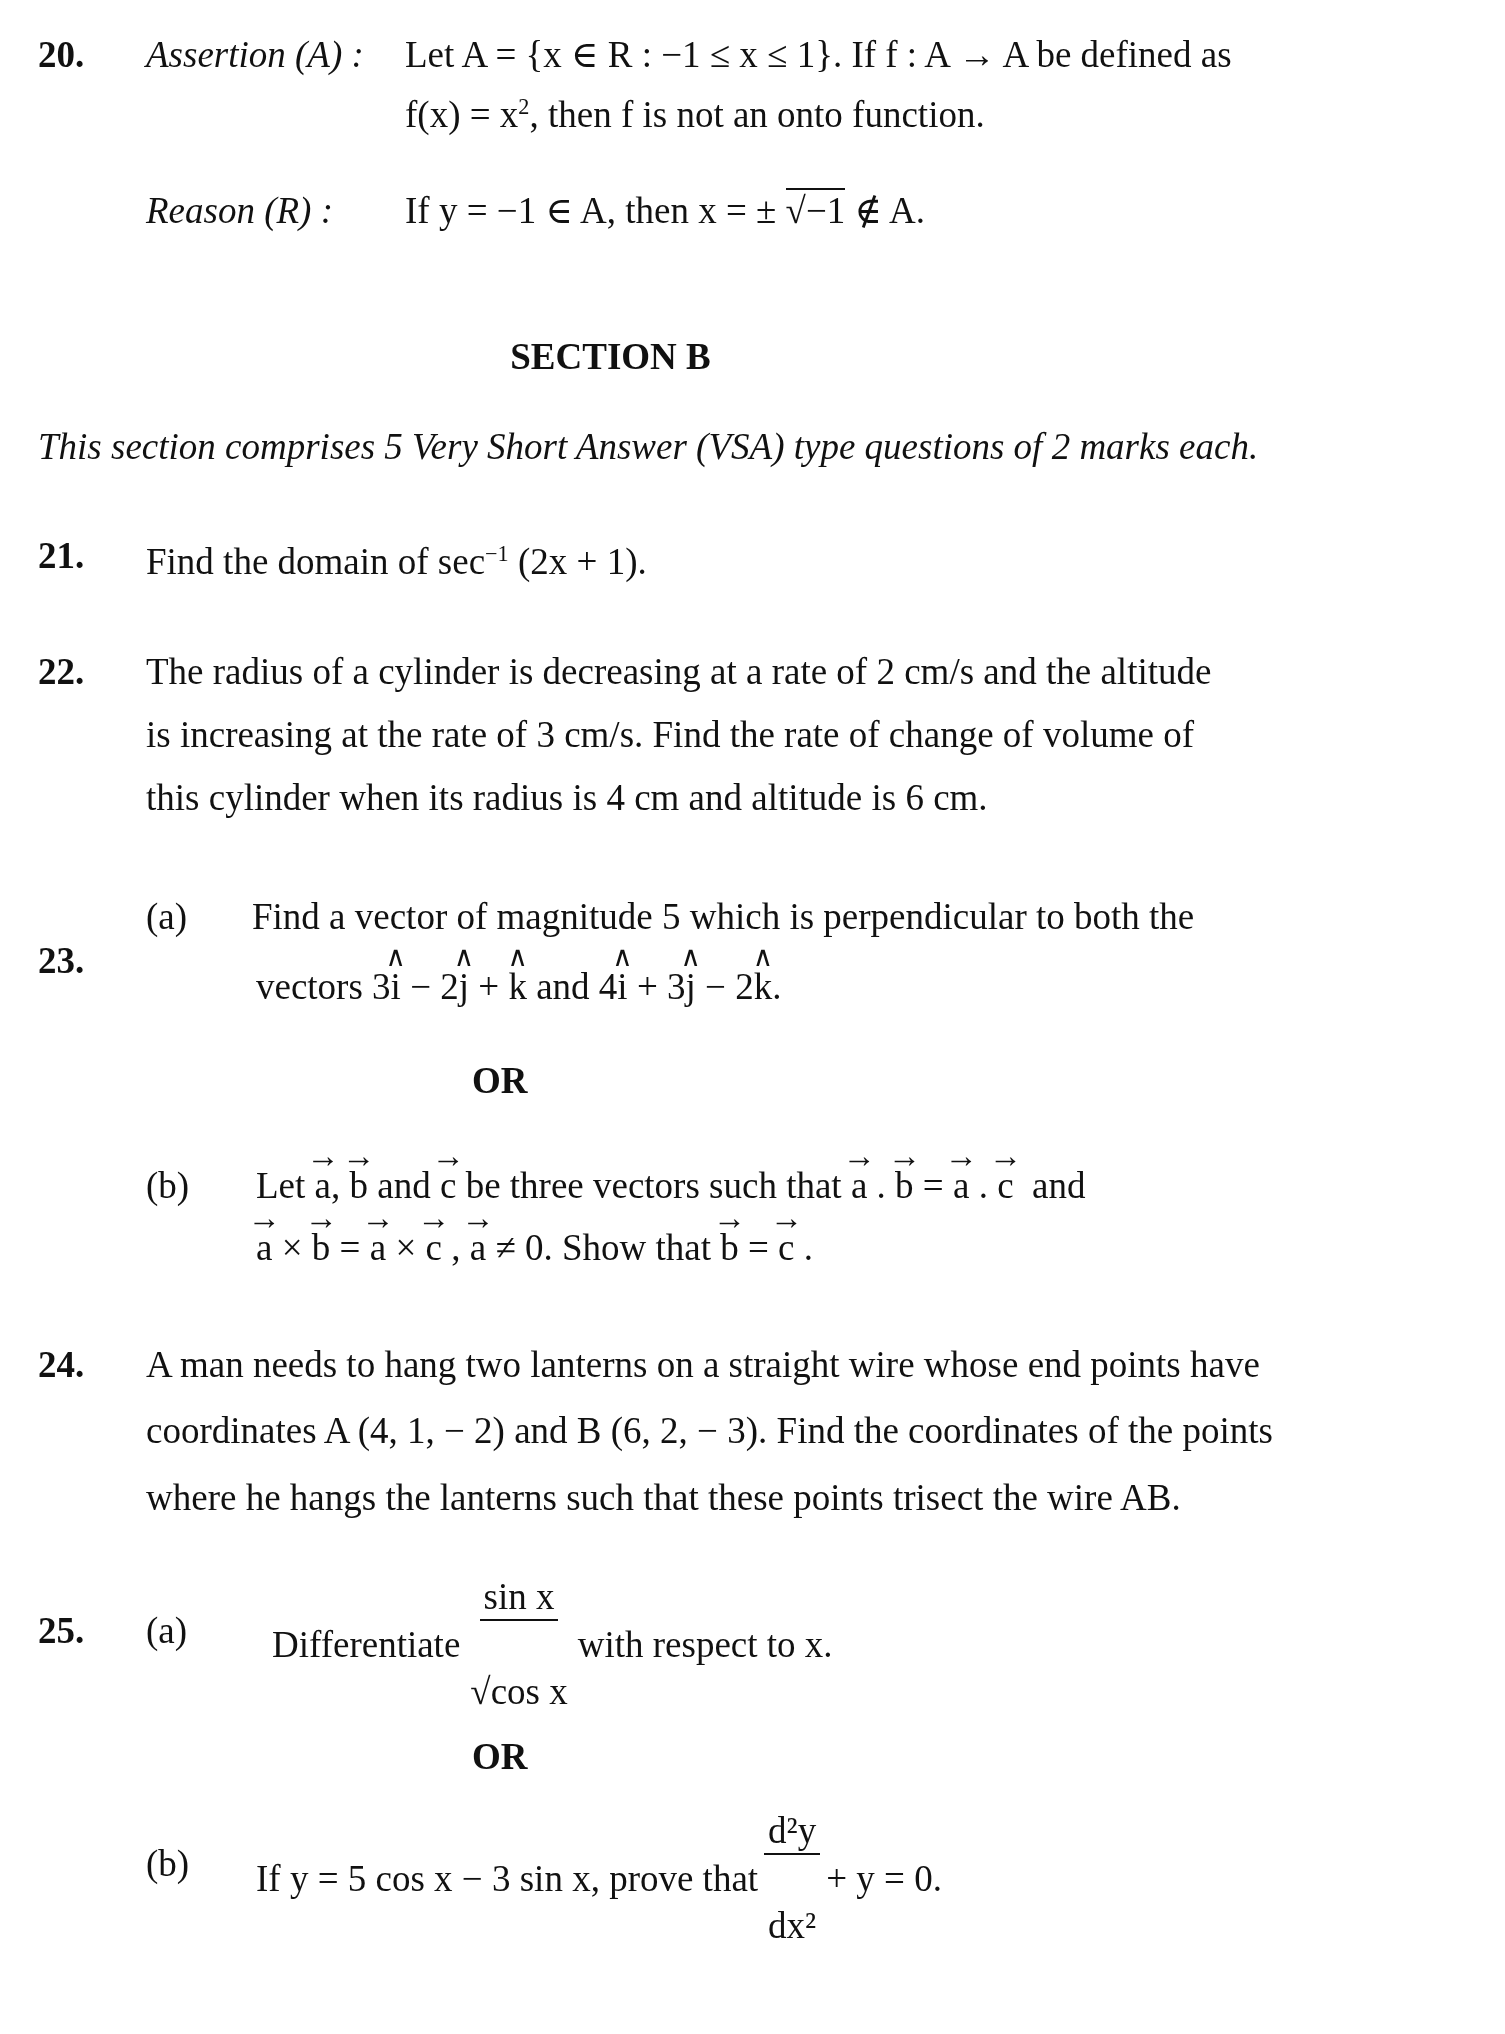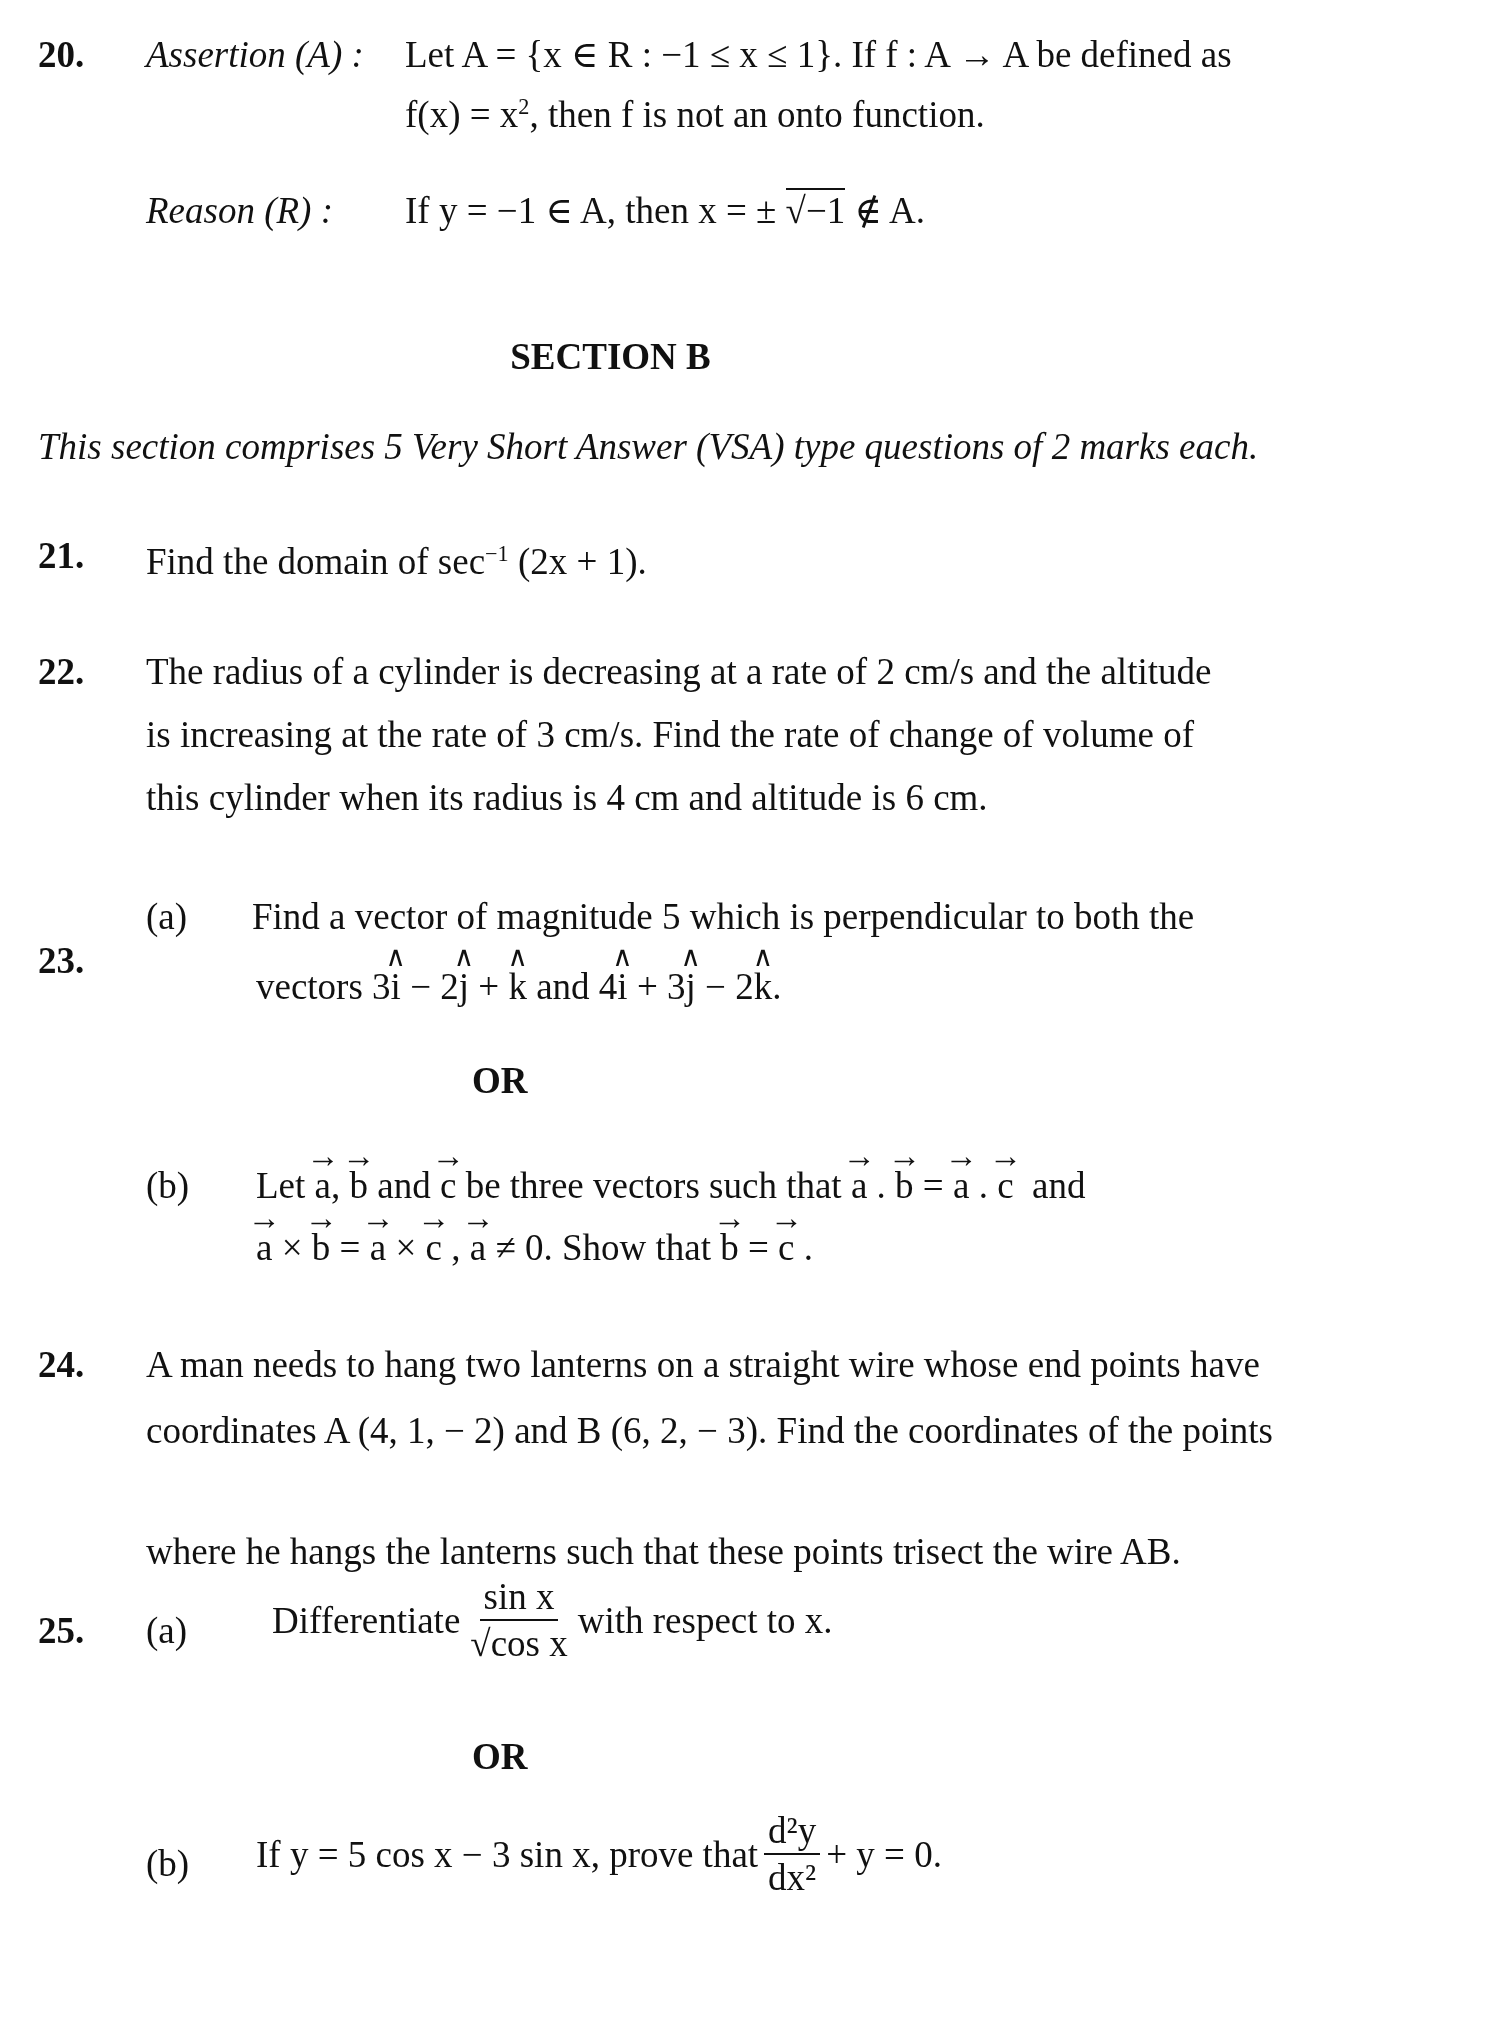--- a/index.html
+++ b/index.html
@@ -6,21 +6,21 @@
   body { width:1505px; height:2034px; position:relative; overflow:hidden;
          font-family:"Liberation Serif","DejaVu Serif",serif; color:#111; font-size:37px; }
   .abs { position:absolute; white-space:nowrap; line-height:1; }
   .qnum { font-weight:bold; left:38px;text-align:right; }
   .it { font-style:italic; }
   .b { font-weight:bold; }
   .vec { position:relative; display:inline-block; }
   .vec::before { content:"\2192"; position:absolute; top:-0.85em; left:50%; transform:translateX(-50%); font-size:0.9em; }
   .hat { position:relative; display:inline-block; }
   .hat::before { content:"\2227"; position:absolute; top:-0.9em; left:50%; transform:translateX(-50%); font-size:0.75em; }
-  .frac { display:inline-flex; flex-direction:column; align-items:center; vertical-align:middle; margin:0 6px; }
+  .frac { display:inline-flex; flex-direction:column; align-items:center; vertical-align:middle; margin:0 6px;gap:48px; }
   .frac .num { border-bottom:2px solid #111; padding:0 4px 4px; }
   .frac .den { padding:4px 4px 0; }
   sup { font-size:0.6em; }
 </style>
 </head>
 <body>
 
 <div class="abs qnum" style="top:36px;">20.</div>
 <div class="abs it" style="left:146px; top:36px;">Assertion (A) :</div>
 <div class="abs" style="left:405px; top:36px;">Let A = {x ∈ R : −1 ≤ x ≤ 1}. If f : A → A be defined as</div>
@@ -44,21 +44,21 @@
 <div class="abs" style="left:252px; top:898px;">Find a vector of magnitude 5 which is perpendicular to both the</div>
 <div class="abs" style="left:256px; top:968px;"><span>vectors </span><span>3</span><span class="hat">i</span><span> − 2</span><span class="hat">j</span><span> + </span><span class="hat">k</span><span> and </span><span>4</span><span class="hat">i</span><span> + 3</span><span class="hat">j</span><span> − 2</span><span class="hat">k</span><span>.</span></div>
 <div class="abs b" style="left:472px; top:1062px;">OR</div>
 <div class="abs" style="left:146px; top:1167px;">(b)</div>
 <div class="abs" style="left:256px; top:1167px;"><span>Let </span><span class="vec">a</span>, <span class="vec">b</span><span> and </span><span class="vec">c</span><span> be three vectors such that </span><span class="vec">a</span> . <span class="vec">b</span> = <span class="vec">a</span> . <span class="vec">c</span>&nbsp;&nbsp;<span>and</span></div>
 <div class="abs" style="left:256px; top:1229px;"><span class="vec">a</span> × <span class="vec">b</span> = <span class="vec">a</span> × <span class="vec">c</span> , <span class="vec">a</span><span> ≠ 0. Show that </span><span class="vec">b</span> = <span class="vec">c</span><span> .</span></div>
 
 <div class="abs qnum" style="top:1346px;">24.</div>
 <div class="abs" style="left:146px; top:1346px;">A man needs to hang two lanterns on a straight wire whose end points have</div>
 <div class="abs" style="left:146px; top:1412px;">coordinates A (4, 1, − 2) and B (6, 2, − 3). Find the coordinates of the points</div>
-<div class="abs" style="left:146px; top:1533px;">where he hangs the lanterns such that these points trisect the wire AB.</div>
+<div class="abs" style="left:146px; top:1479px;">where he hangs the lanterns such that these points trisect the wire AB.</div>
 
 <div class="abs qnum" style="top:1612px;">25.</div>
 <div class="abs" style="left:146px; top:1612px;">(a)</div>
 <div class="abs" style="left:272px; top:1578px; display:flex; align-items:center;">
     <span>Differentiate </span>
     <span class="frac">
       <span class="num">sin x</span>
       <span class="den">√cos x</span>
     </span>
     <span> with respect to x.</span>

